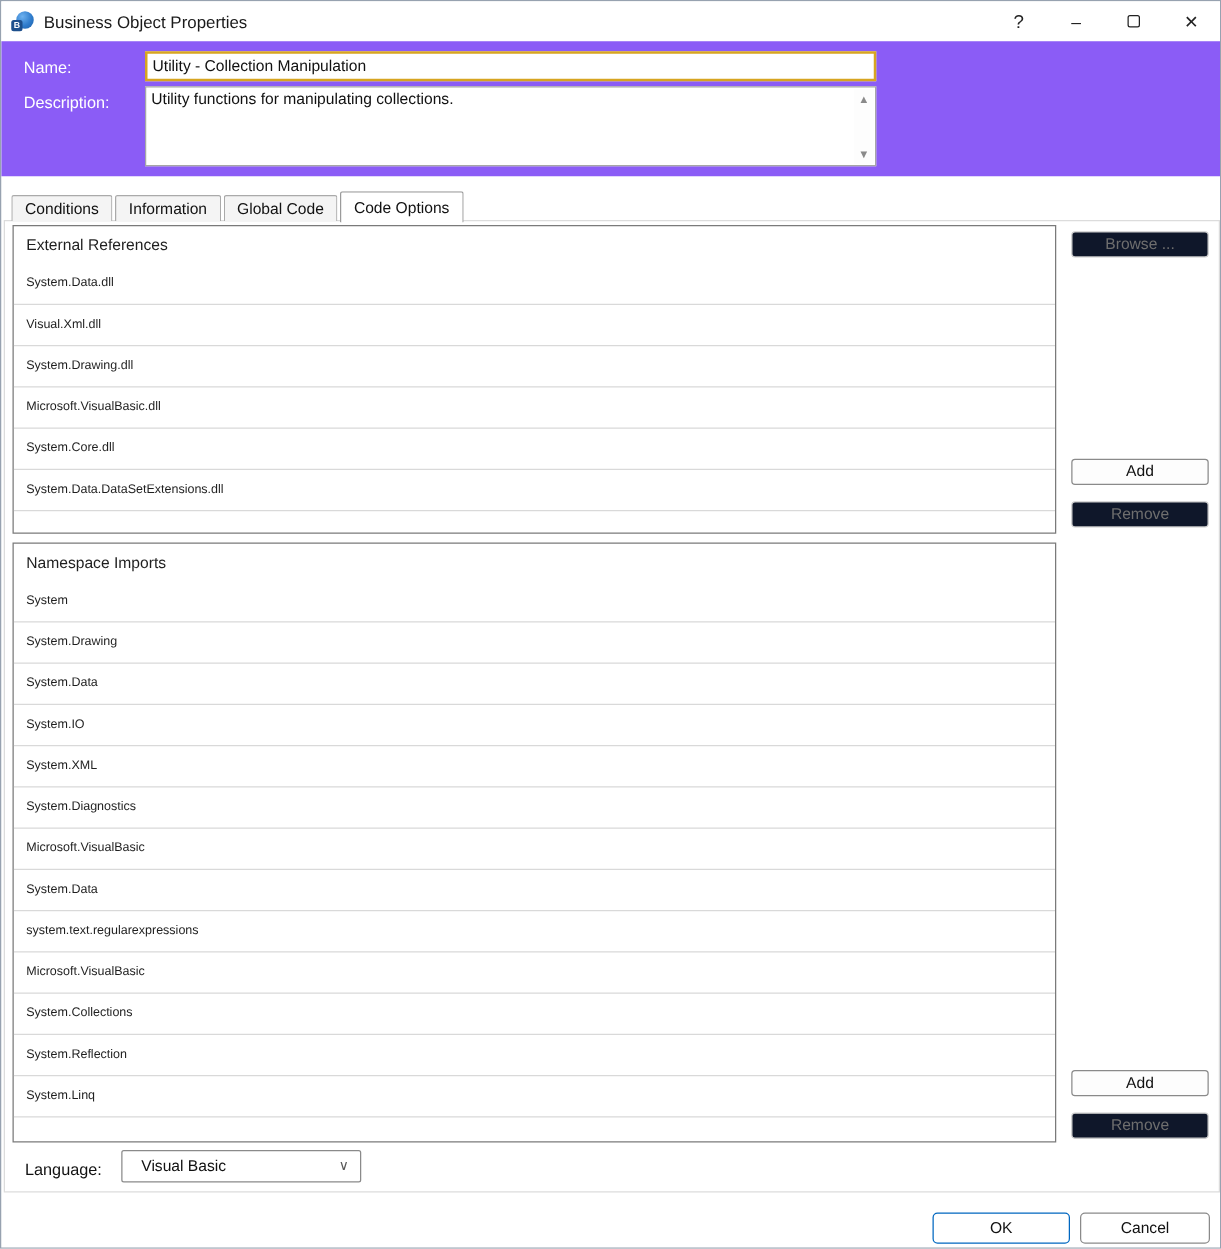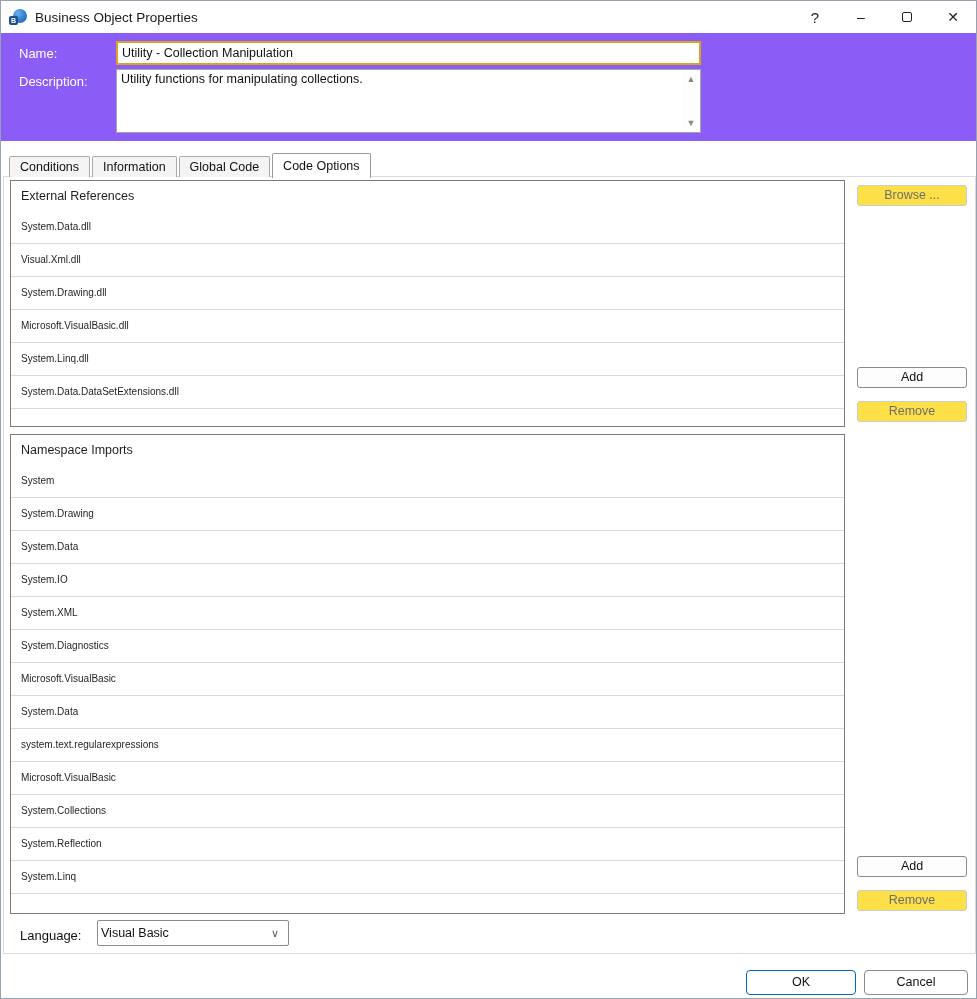--- a/index.html
+++ b/index.html
@@ -46,30 +46,30 @@
   .list-ext{left:6px;top:3px;width:835px;height:247px;}
   .list-ns{left:6px;top:257px;width:835px;height:480px;}
   .list-header{flex:0 0 30px;line-height:30px;padding-left:10px;font-size:12.5px;color:#1f1f1f;}
   .list-row{flex:0 0 32px;line-height:32px;padding-left:10px;font-size:10px;color:#1f1f1f;}
   .list-row + .list-row{border-top:1px solid #d9d9d9;}
   .list-row.filler{flex:1 1 auto;}
 
   .btn{position:absolute;width:110px;height:21px;font-size:12.5px;text-align:center;line-height:19px;
      border-radius:3px;cursor:default;}
   .btn.enabled{background:#fdfdfd;border:1px solid #8a8a8a;color:#111;}
-  .btn.disabled{background:#fde047;border:1px solid #cccccc;color:#6e6e6e;}
+  .btn.disabled{background:#0f172a;border:1px solid #cccccc;color:#6e6e6e;}
   .btn-browse{left:853px;top:8px;}
   .btn-add1{left:853px;top:190px;}
   .btn-rem1{left:853px;top:224px;}
   .btn-add2{left:853px;top:679px;}
   .btn-rem2{left:853px;top:713px;}
 
   .lang-label{position:absolute;left:16px;top:751px;font-size:13px;color:#111;}
   .lang-select{position:absolute;left:93px;top:743px;width:192px;height:26px;background:#fff;border:1px solid #8a8a8a;
-     border-radius:2px;font-size:12.5px;color:#111;line-height:24px;padding-left:3px;}
+     border-radius:2px;font-size:12.5px;color:#111;line-height:24px;padding-left:15px;}
   .lang-chevron{position:absolute;right:9px;top:0;height:100%;display:flex;align-items:center;color:#5a5a5a;font-size:11px;}
 
   
   .footer-btn{position:absolute;height:25px;background:#fff;font-size:12.5px;color:#111;text-align:center;
      line-height:22px;border-radius:4px;cursor:default;}
   .btn-ok{left:745px;top:969px;width:110px;border:1.5px solid #0067C0;}
   .btn-cancel{left:863px;top:969px;width:104px;border:1px solid #8a8a8a;}
 </style>
 </head>
 <body>
@@ -113,21 +113,21 @@
     </div>
 
   <div class="panel">
 
     <div class="listbox list-ext">
         <div class="list-header">External References</div>
         <div class="list-row">System.Data.dll</div>
         <div class="list-row">Visual.Xml.dll</div>
         <div class="list-row">System.Drawing.dll</div>
         <div class="list-row">Microsoft.VisualBasic.dll</div>
-        <div class="list-row">System.Linq.dll</div>
+        <div class="list-row">System.Core.dll</div>
         <div class="list-row">System.Data.DataSetExtensions.dll</div>
         <div class="list-row filler"></div>
       </div>
 
     <div class="btn disabled btn-browse">Browse ...</div>
     <div class="btn enabled btn-add1">Add</div>
     <div class="btn disabled btn-rem1">Remove</div>
 
     <div class="listbox list-ns">
         <div class="list-header">Namespace Imports</div>

